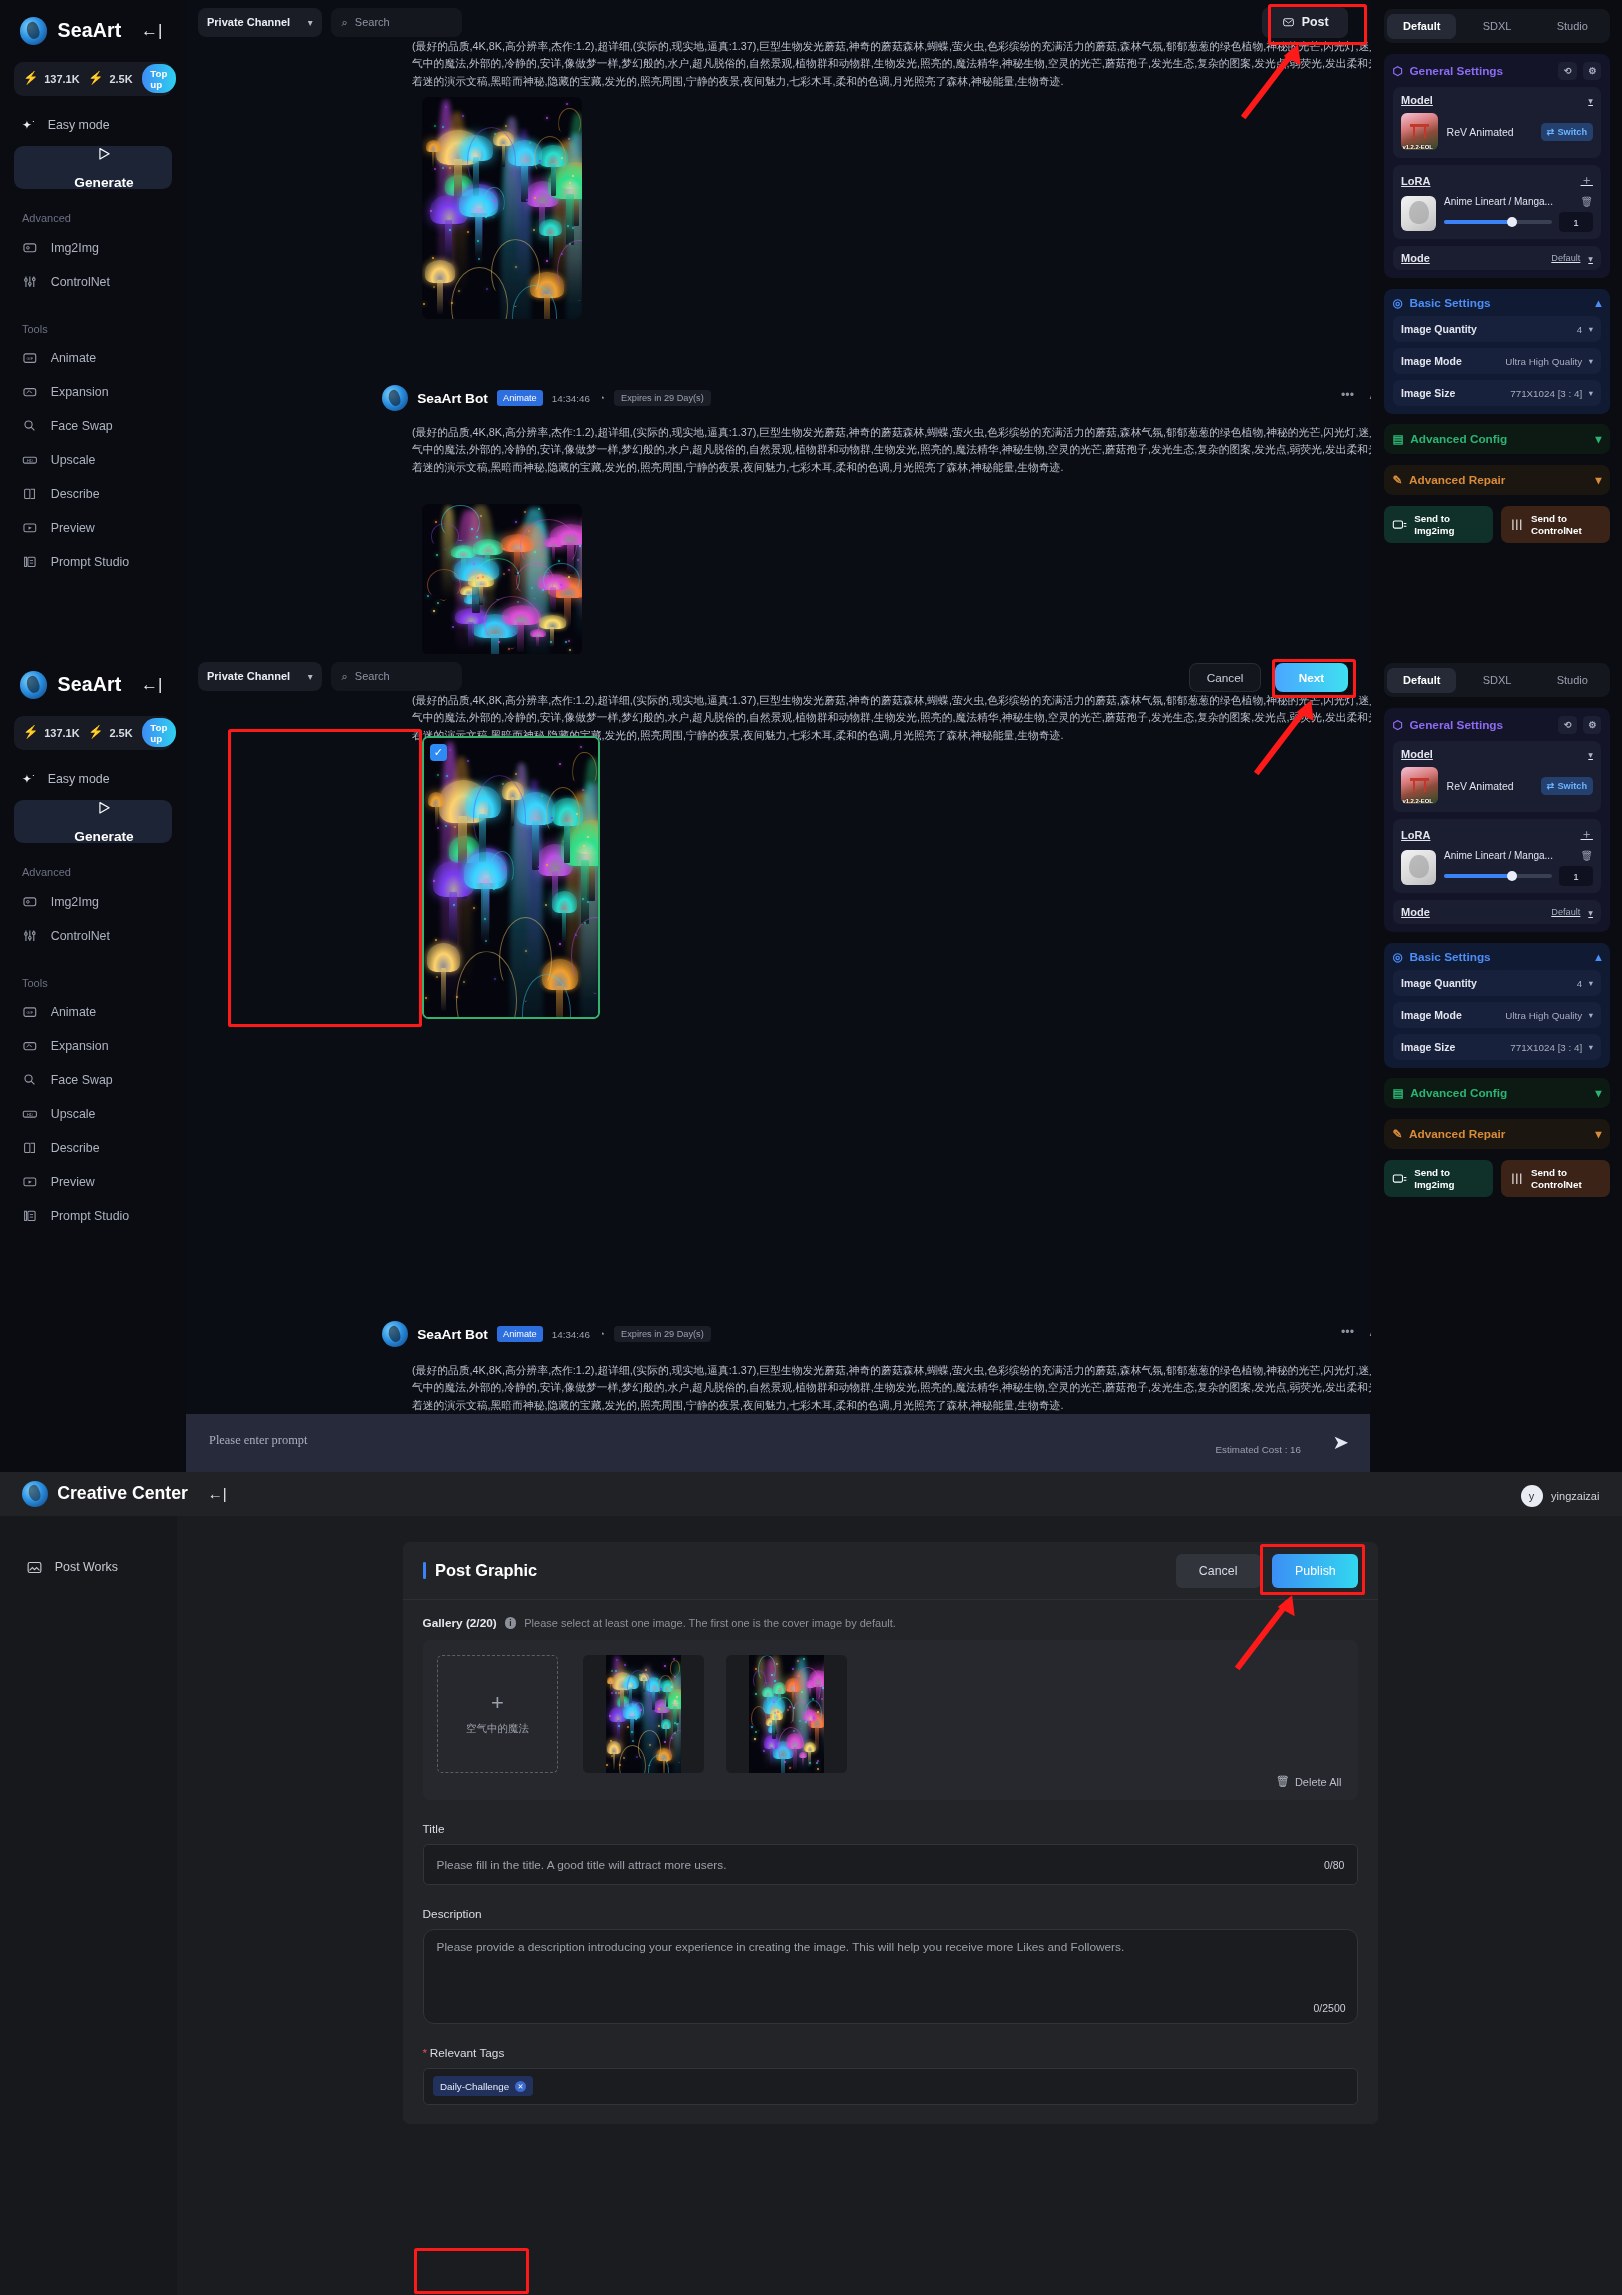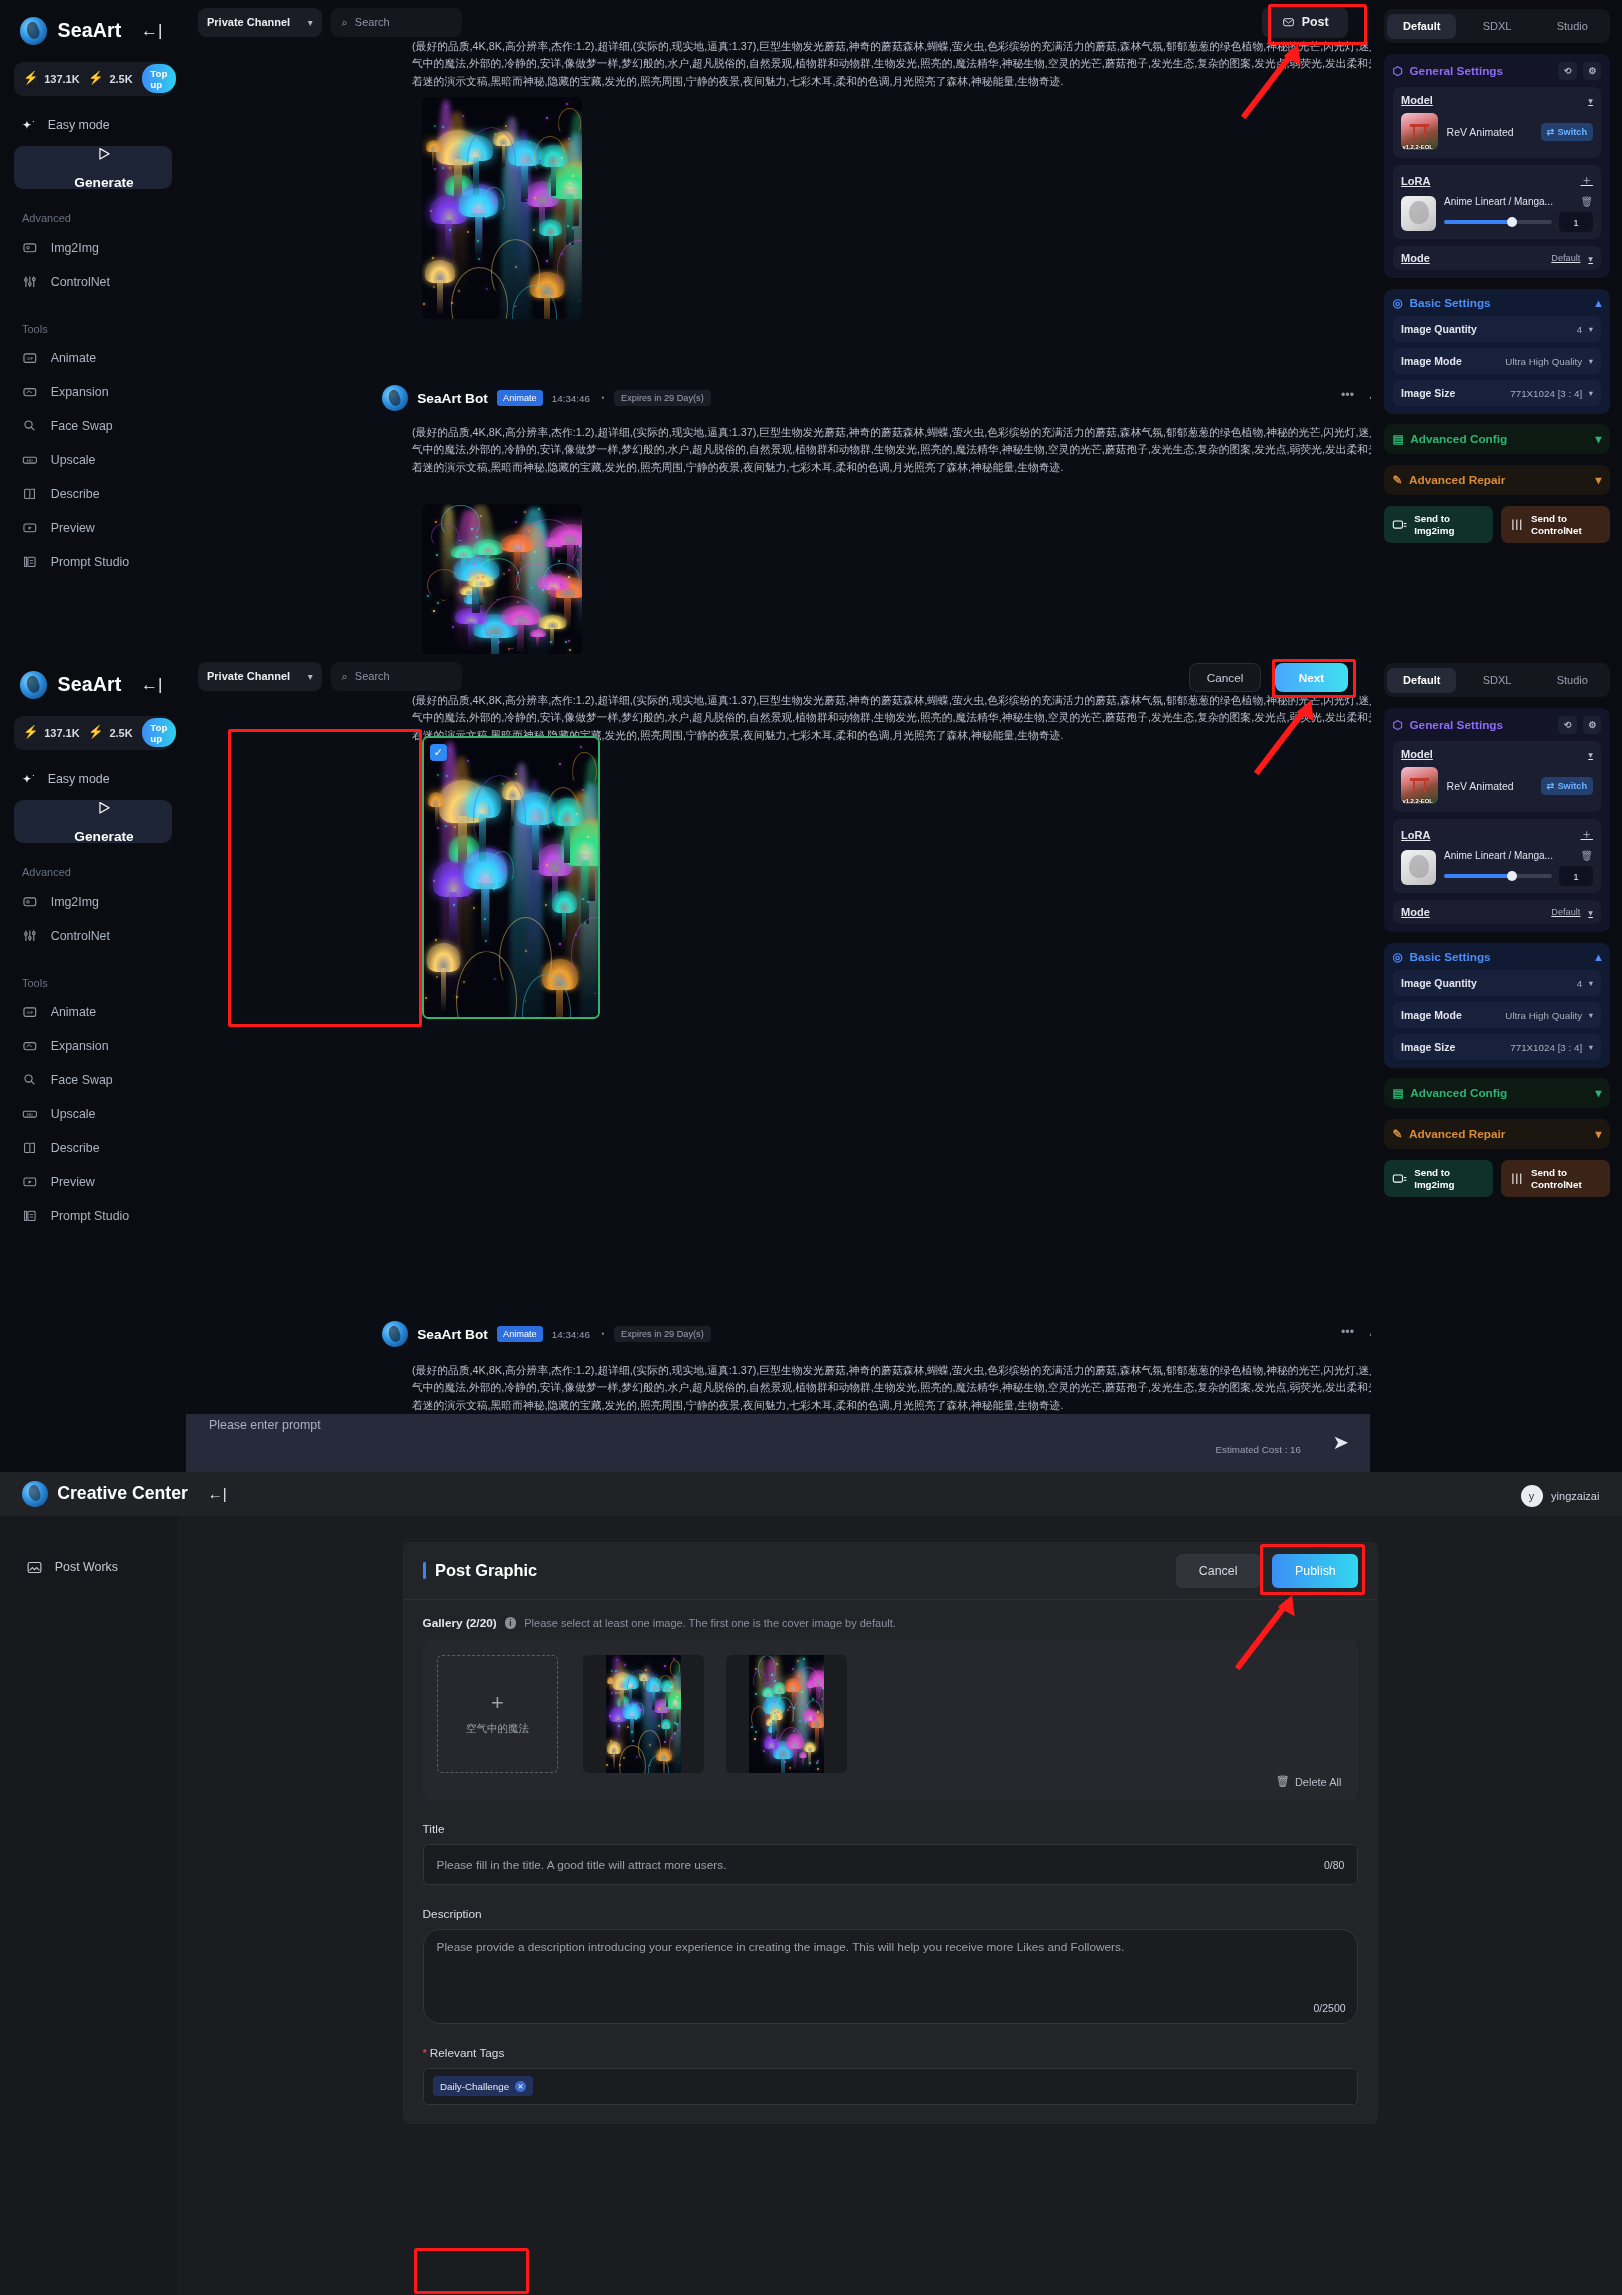--- a/index.html
+++ b/index.html
@@ -90,21 +90,21 @@
   
   .imgcard { position:absolute; border-radius:6.5px; overflow:hidden; }
   .sel-check { position:absolute; left:5.9px; top:5.9px; width:17px; height:17px; border-radius:3.9px;
     background:#2e8bf5; color:#fff; font-size:11px; display:flex; align-items:center; justify-content:center; }
   .redbox { position:absolute; border:3.3px solid #ff1a1a; border-radius:2.6px; pointer-events:none; }
 
   
   .art { width:100%; height:100%; position:relative; background:#05060d; }
   .art i { position:absolute; border-radius:50% 50% 45% 45%; display:block; }
   .promptbar { position:absolute; left:186px; bottom:0; width:1184px; height:58px; background:#262a3a; }
-  .promptbar .ph { position:absolute; left:23px; top:4px; color:#aab0c0; font-size:12.4px; }
+  .promptbar .ph { position:absolute; left:23px; top:19px; color:#aab0c0; font-size:12.4px;font-family:Liberation Serif, serif; }
   .promptbar .cost { position:absolute; right:69px; top:30px; color:#9aa0b0; font-size:9.8px; }
   .promptbar .send { position:absolute; right:21px; top:17px; color:#e5e8f0; font-size:19.6px; }
 
   
   .rightp { position:absolute; right:0; top:0; width:252px; height:100%; background:#0a0c12; padding:0 9.2px; }
   .tabs { margin:9.2px 3.9px 0 3.9px; height:34px; background:#15171f; border-radius:8.5px;
     display:flex; align-items:center; }
   .tab { flex:1; text-align:center; color:#9aa0b0; font-size:11px; line-height:25px; margin:4.6px 3.3px; border-radius:6.5px; }
   .tab.active { background:#262a36; color:#fff; font-weight:700; }
 
@@ -212,21 +212,21 @@
   .gal-thumb .inner { width:62%; height:100%; overflow:hidden; }
   .gal-del { position:absolute; right:17px; bottom:11.8px; color:#b9bec8; font-size:11px;
     display:flex; align-items:center; gap:5.2px; }
 
   .fld-label { color:#d9dde5; font-size:11.8px; margin:22px 19.6px 7.9px 19.6px; }
   .fld-label .req { color:#e05252; margin-right:2.6px; }
   .fld-input { margin:0 19.6px; height:41px; background:#1b1c20; border:0.7px solid #32343a; border-radius:5.2px;
     display:flex; align-items:center; padding:0 13px; }
   .fld-input .ph { color:#9ba0aa; font-size:11.8px; }
   .fld-input .cnt { margin-left:auto; color:#c9ced8; font-size:10.5px; }
-  .fld-area { margin:0 19.6px; height:95px; background:#1b1c20; border:0.7px solid #32343a; border-radius:17px;
+  .fld-area { margin:0 19.6px; height:95px; background:#1b1c20; border:0.7px solid #32343a; border-radius:11px;
     padding:10.5px 13px; position:relative; }
   .fld-area .ph { color:#9ba0aa; font-size:11.8px; }
   .fld-area .cnt { position:absolute; right:11.8px; bottom:9.2px; color:#c9ced8; font-size:10.5px; }
   .tags-box { margin:0 19.6px; height:37px; background:#1b1c20; border:0.7px solid #32343a; border-radius:5.2px;
     display:flex; align-items:center; padding:0 9.2px; }
   .tag { background:#22305c; color:#e5ebf8; font-size:9.8px; border-radius:3.9px; padding:4.6px 7.2px;
     display:flex; align-items:center; gap:5.9px; }
   .tag .x { width:11px;height:11px;border-radius:50%;background:#3b6ad0;color:#fff;font-size:7.2px;
     display:flex;align-items:center;justify-content:center; }
 

